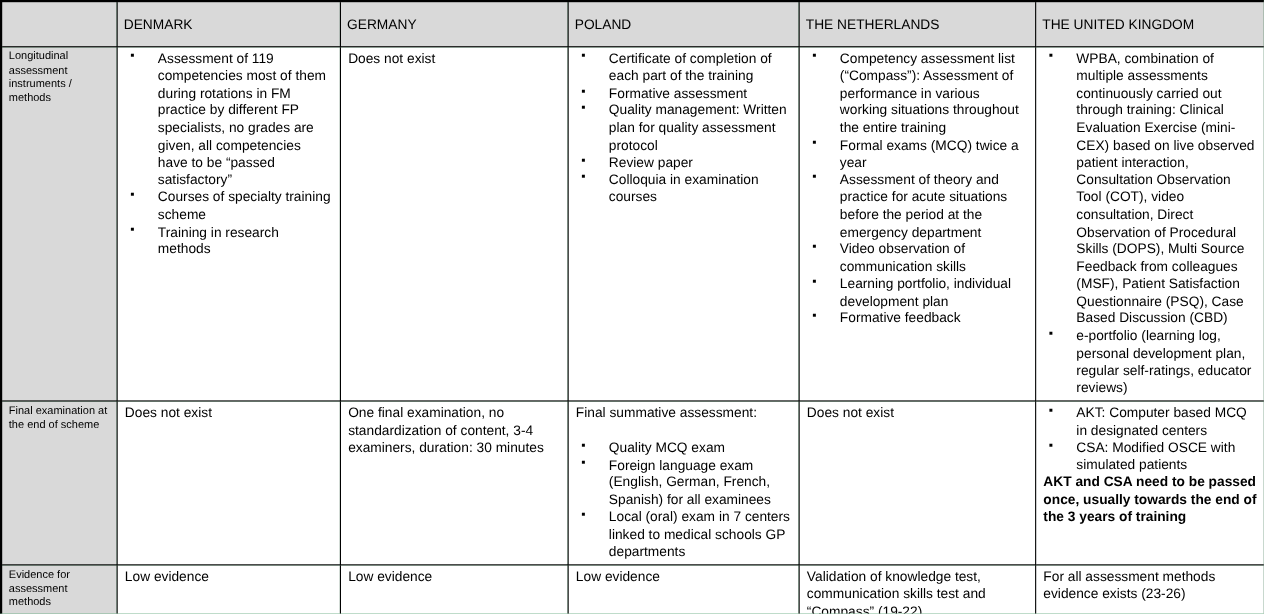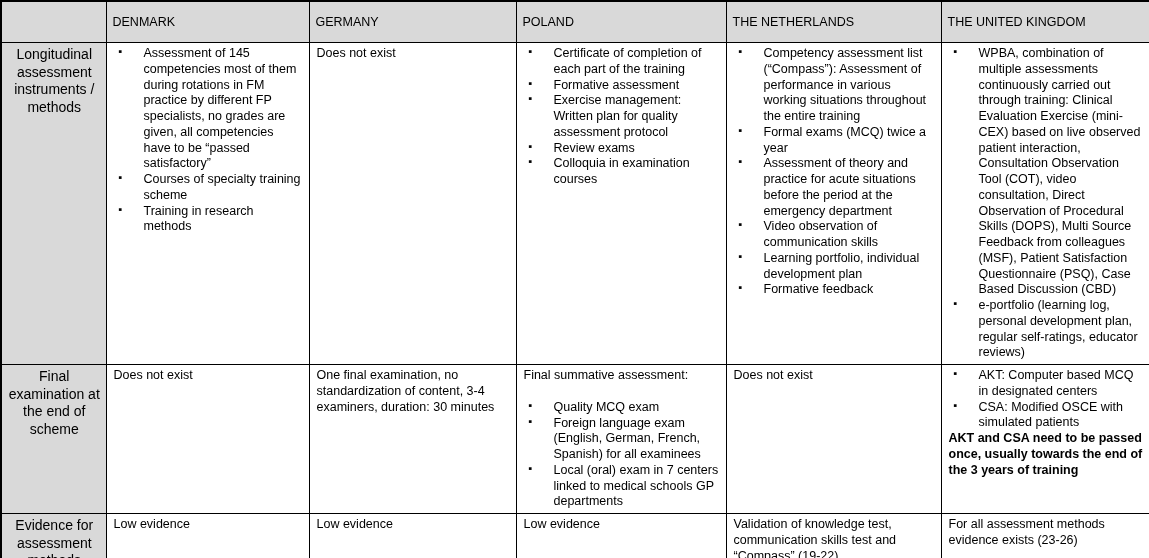--- a/index.html
+++ b/index.html
@@ -14,24 +14,24 @@
     text-align:left;
     font-size:12.5px;
     padding:2px 6px;
     height:36px;
     vertical-align:middle;
     border-bottom:3px solid #6e6e6e;
   }
   tbody th.rowlabel{
     background:#d9d9d9;
     font-weight:normal;
-    text-align:center;
+    text-align:left;
     vertical-align:top;
     padding:3px 5px 3px 6px;
-    font-size:14px;
+    font-size:10px;
     line-height:1.26;
   }
   tbody td{
     vertical-align:top;
     padding:3px 5px 3px 7px;
     font-size:12.5px;
     line-height:1.26;
     background:#fff;
   }
   tr.r1{height:312px;}
@@ -75,32 +75,32 @@
         <th>POLAND</th>
         <th>THE NETHERLANDS</th>
         <th>THE UNITED KINGDOM</th>
       </tr>
     </thead>
     <tbody>
       <tr class="r1">
         <th class="rowlabel">Longitudinal assessment instruments / methods</th>
         <td>
           <ul class="blist">
-            <li>Assessment of 145 competencies most of them during rotations in FM practice by different FP specialists, no grades are given, all competencies have to be “passed satisfactory”</li>
+            <li>Assessment of 119 competencies most of them during rotations in FM practice by different FP specialists, no grades are given, all competencies have to be “passed satisfactory”</li>
             <li>Courses of specialty training scheme</li>
             <li>Training in research methods</li>
           </ul>
         </td>
         <td>Does not exist</td>
         <td>
           <ul class="blist">
             <li>Certificate of completion of each part of the training</li>
             <li>Formative assessment</li>
-            <li>Exercise management: Written plan for quality assessment protocol</li>
-            <li>Review exams</li>
+            <li>Quality management: Written plan for quality assessment protocol</li>
+            <li>Review paper</li>
             <li>Colloquia in examination courses</li>
           </ul>
         </td>
         <td>
           <ul class="blist">
             <li>Competency assessment list (“Compass”): Assessment of performance in various working situations throughout the entire training</li>
             <li>Formal exams (MCQ) twice a year</li>
             <li>Assessment of theory and practice for acute situations before the period at the emergency department</li>
             <li>Video observation of communication skills</li>
             <li>Learning portfolio, individual development plan</li>

